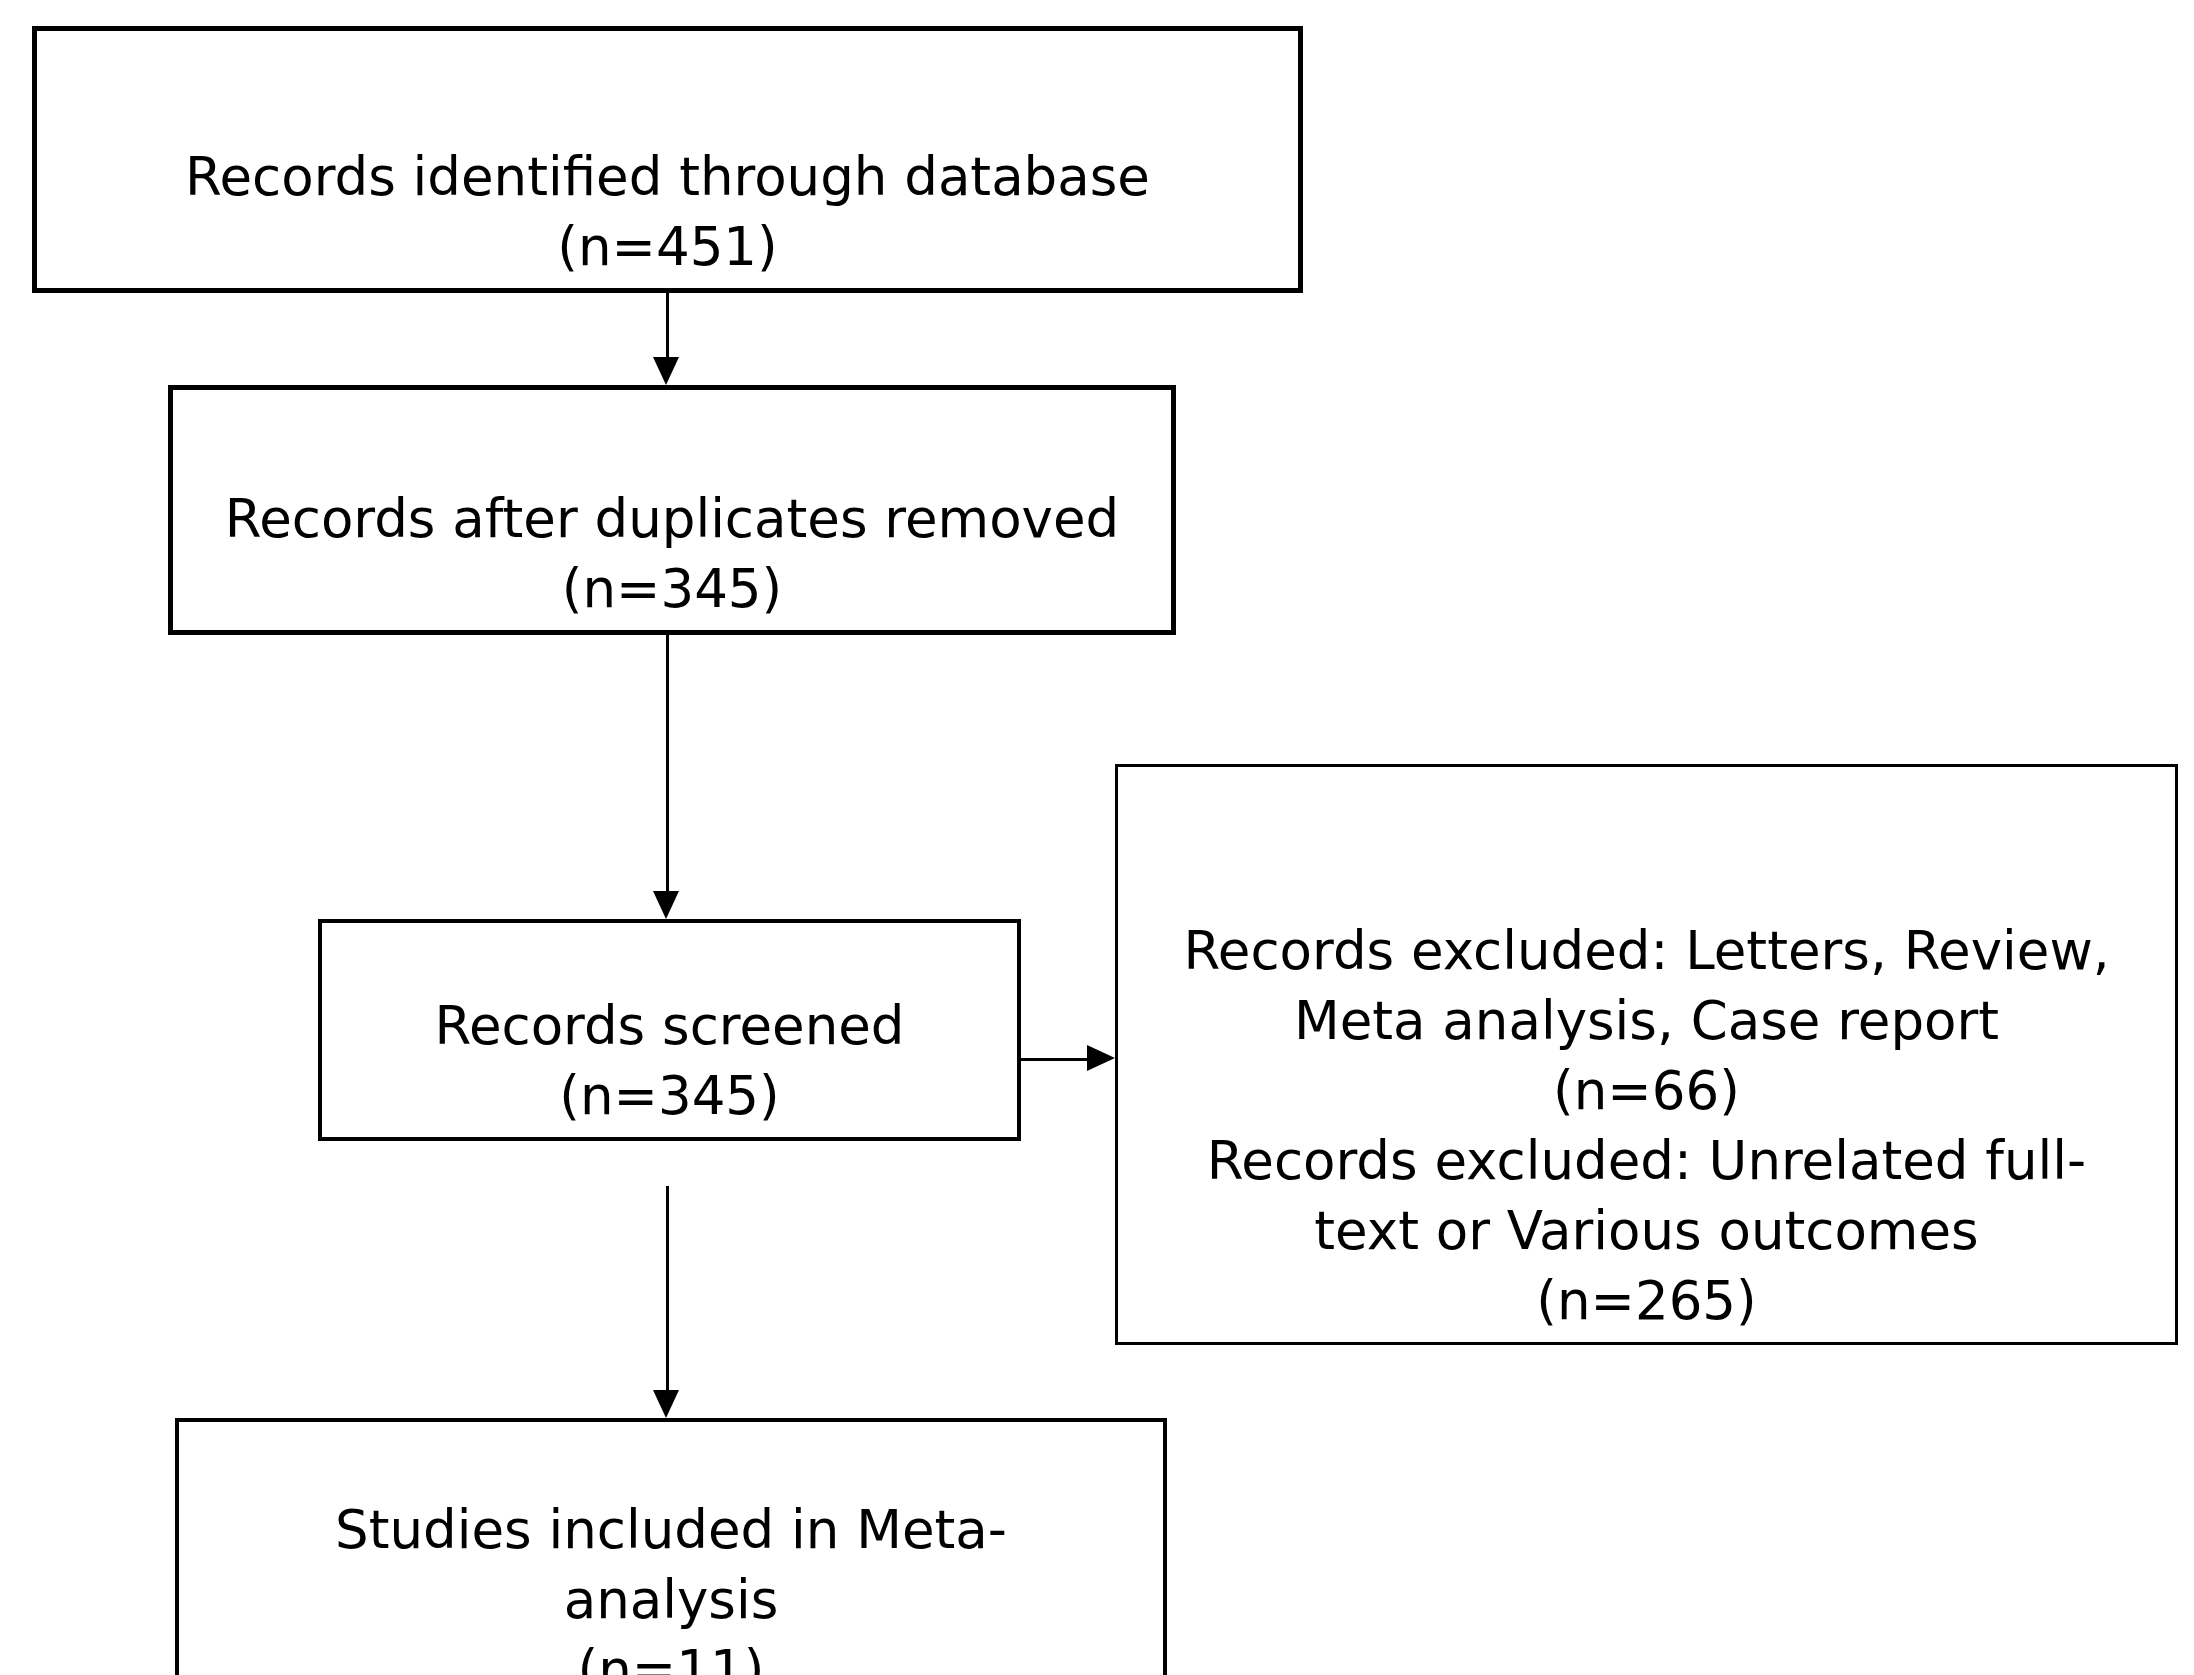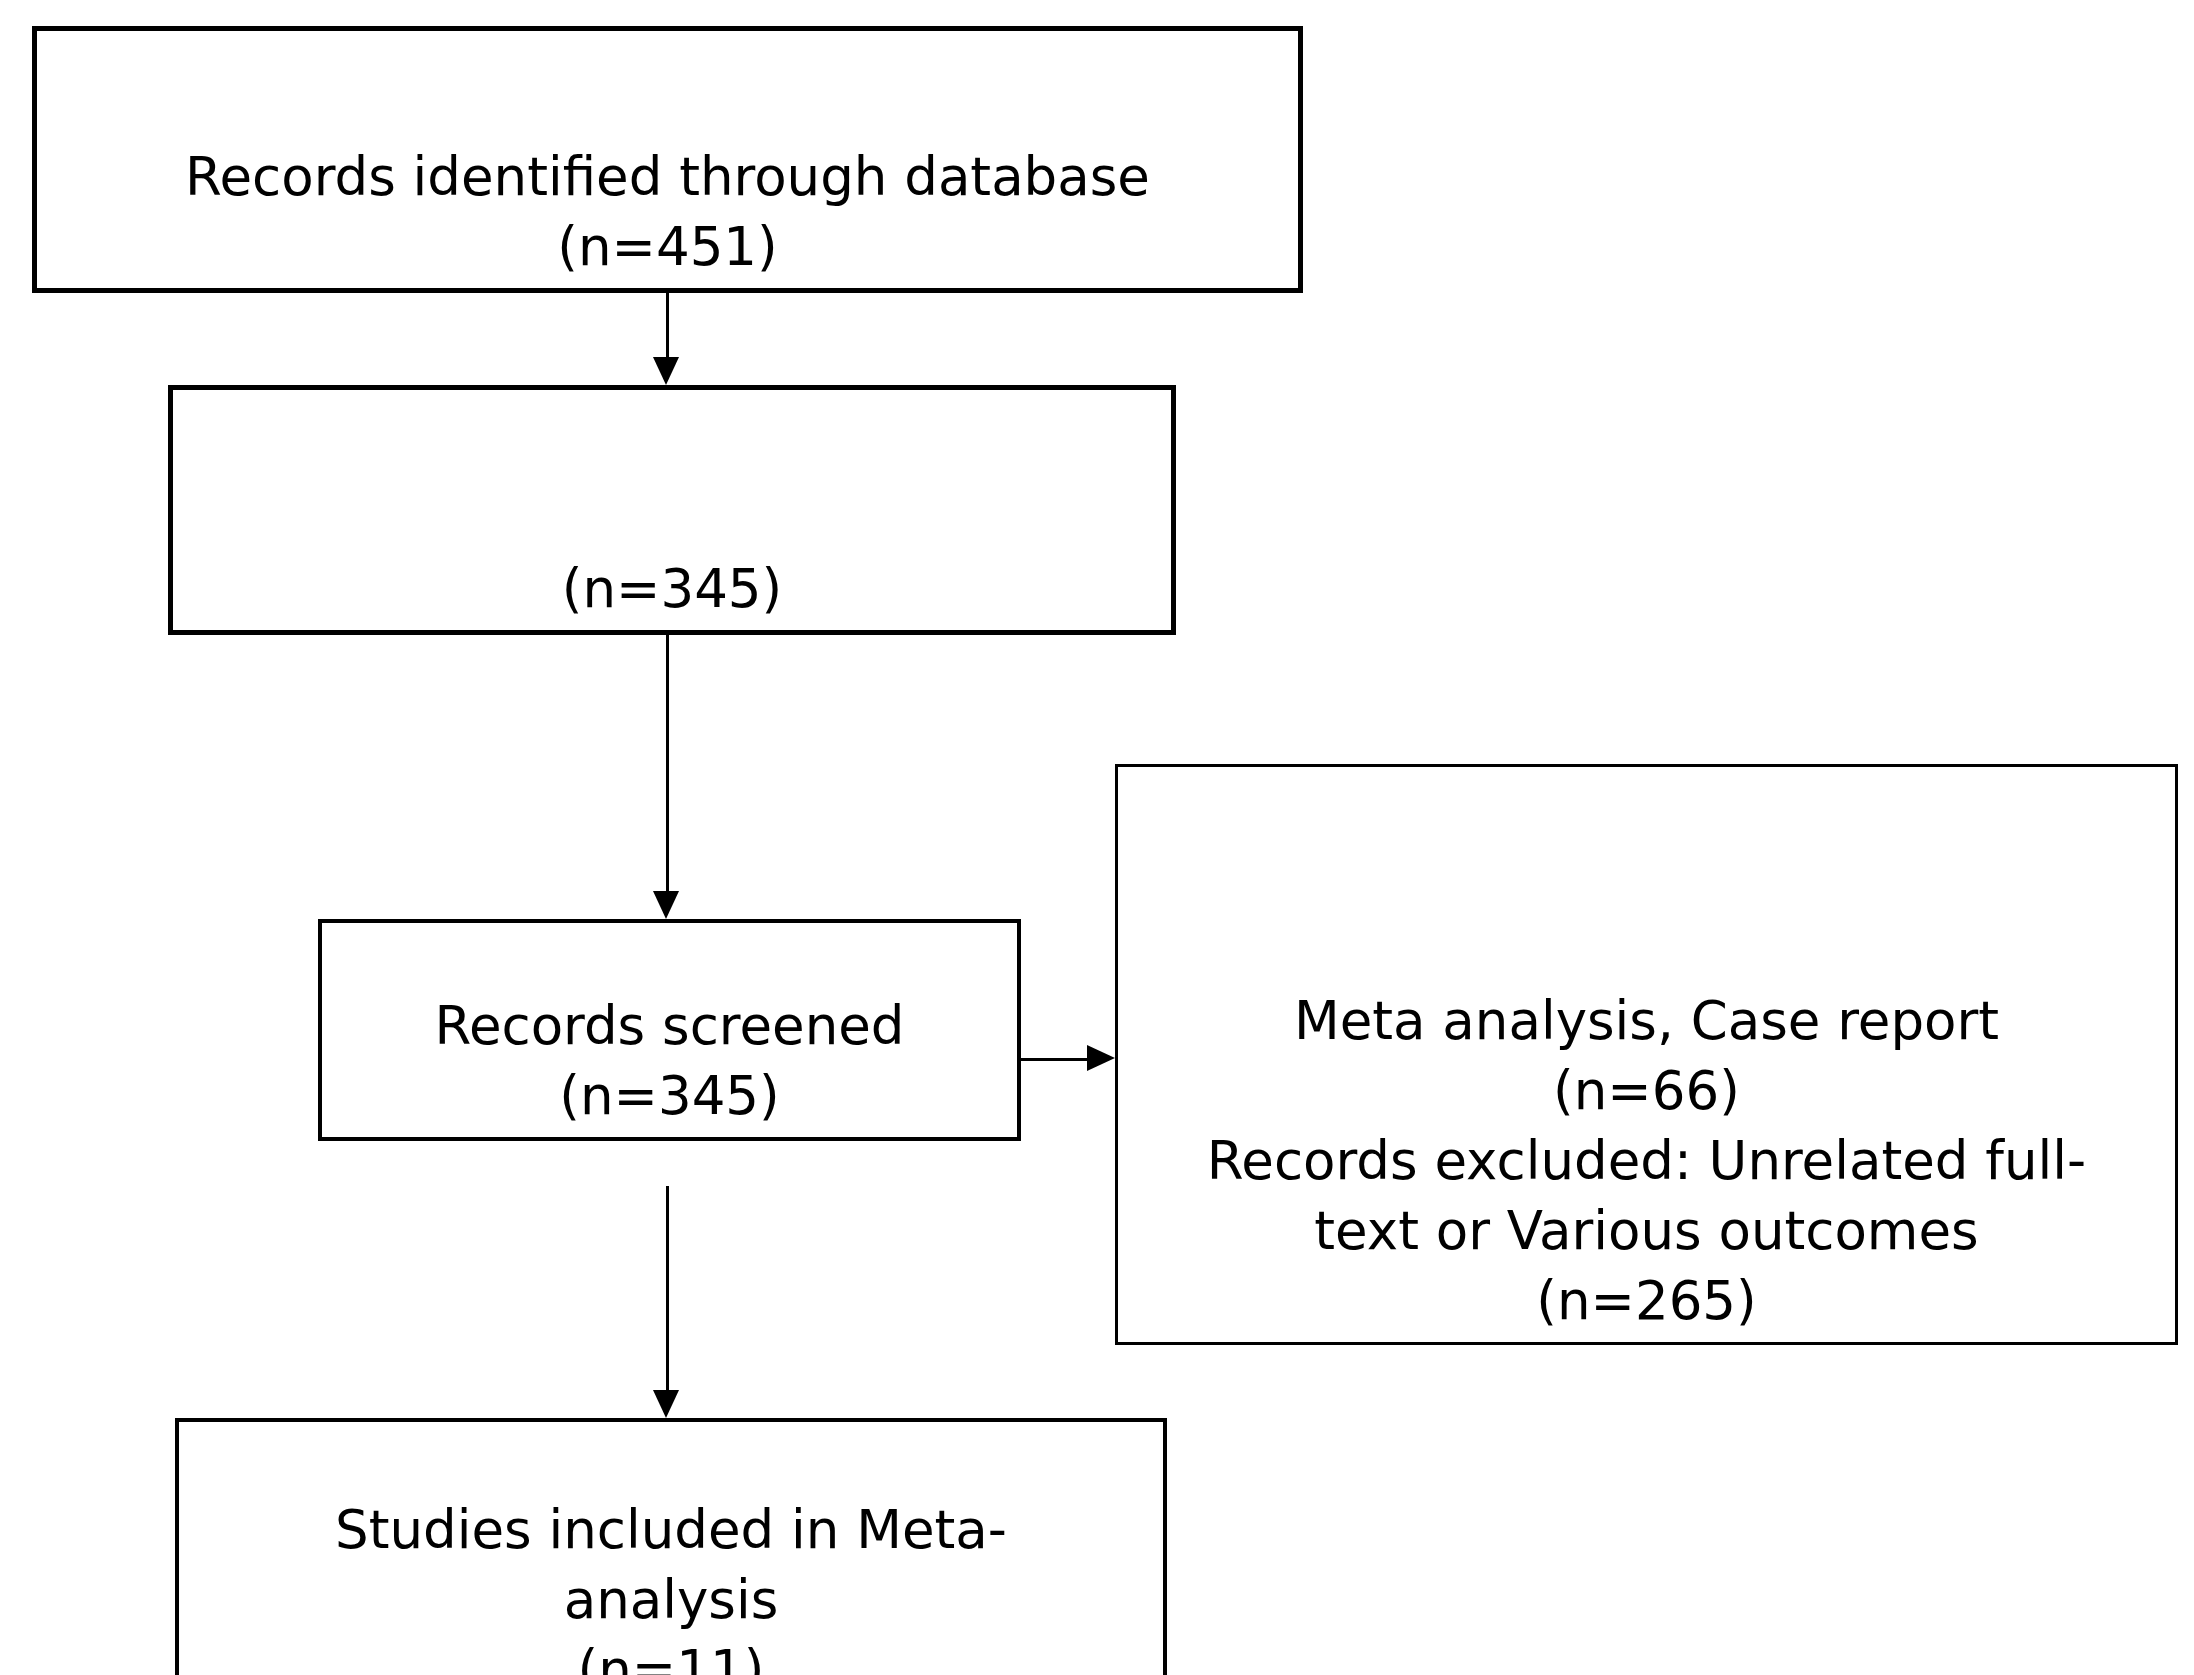--- a/index.html
+++ b/index.html
@@ -59,35 +59,37 @@
 
 <div class="box b1">
   <div>Records identified through database</div>
   <div>(n=451)</div>
 </div>
 
 <div class="vline a1-line"></div>
 <div class="head-down a1-head"></div>
 
 <div class="box b2">
+  <div>Records after duplicates removed</div>
   <div>(n=345)</div>
 </div>
 
 <div class="vline a2-line"></div>
 <div class="head-down a2-head"></div>
 
 <div class="box b3">
   <div>Records screened</div>
   <div>(n=345)</div>
 </div>
 
 <div class="hline a3-line"></div>
 <div class="head-right a3-head"></div>
 
 <div class="box b4">
+  <div>Records excluded: Letters, Review,</div>
   <div>Meta analysis, Case report</div>
   <div>(n=66)</div>
   <div>Records excluded: Unrelated full-</div>
   <div>text or Various outcomes</div>
   <div>(n=265)</div>
 </div>
 
 <div class="vline a4-line"></div>
 <div class="head-down a4-head"></div>
 

